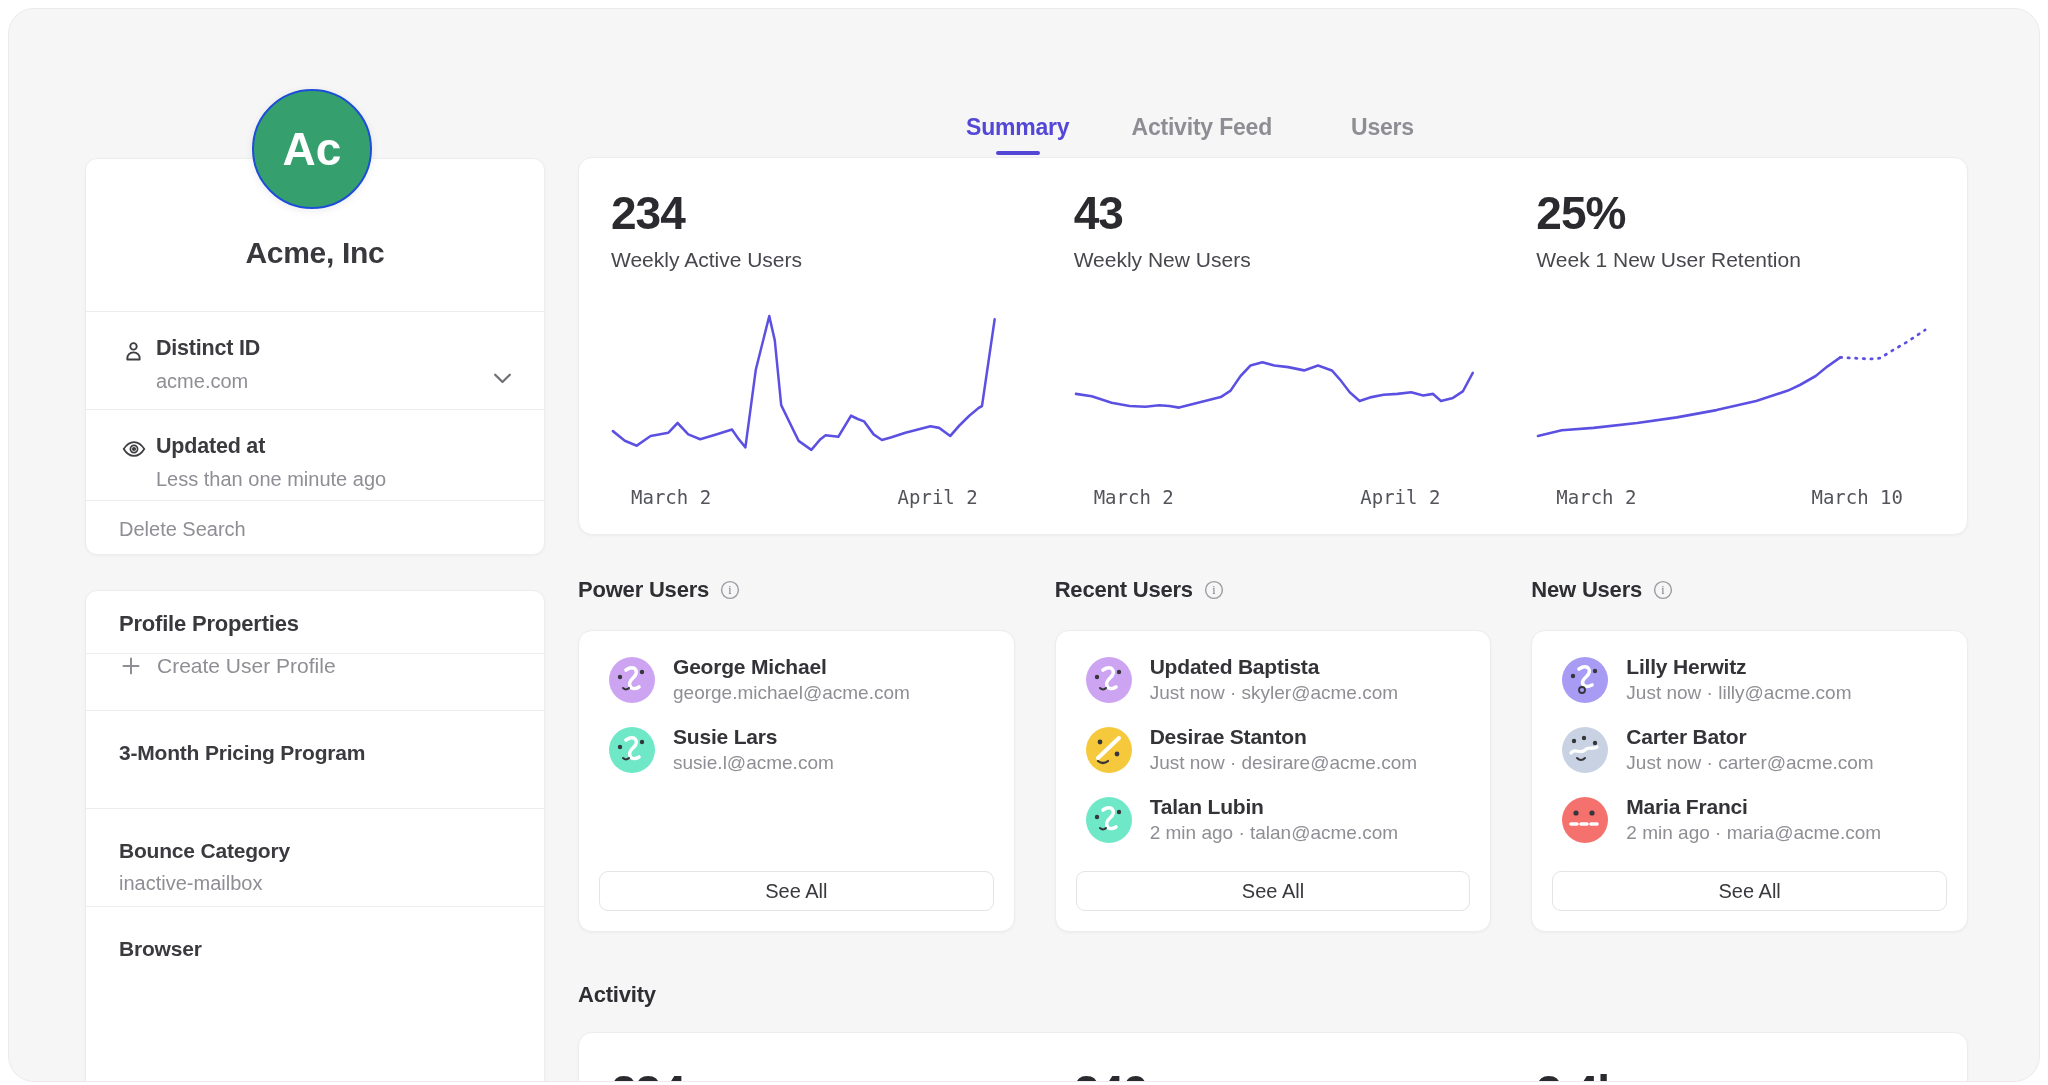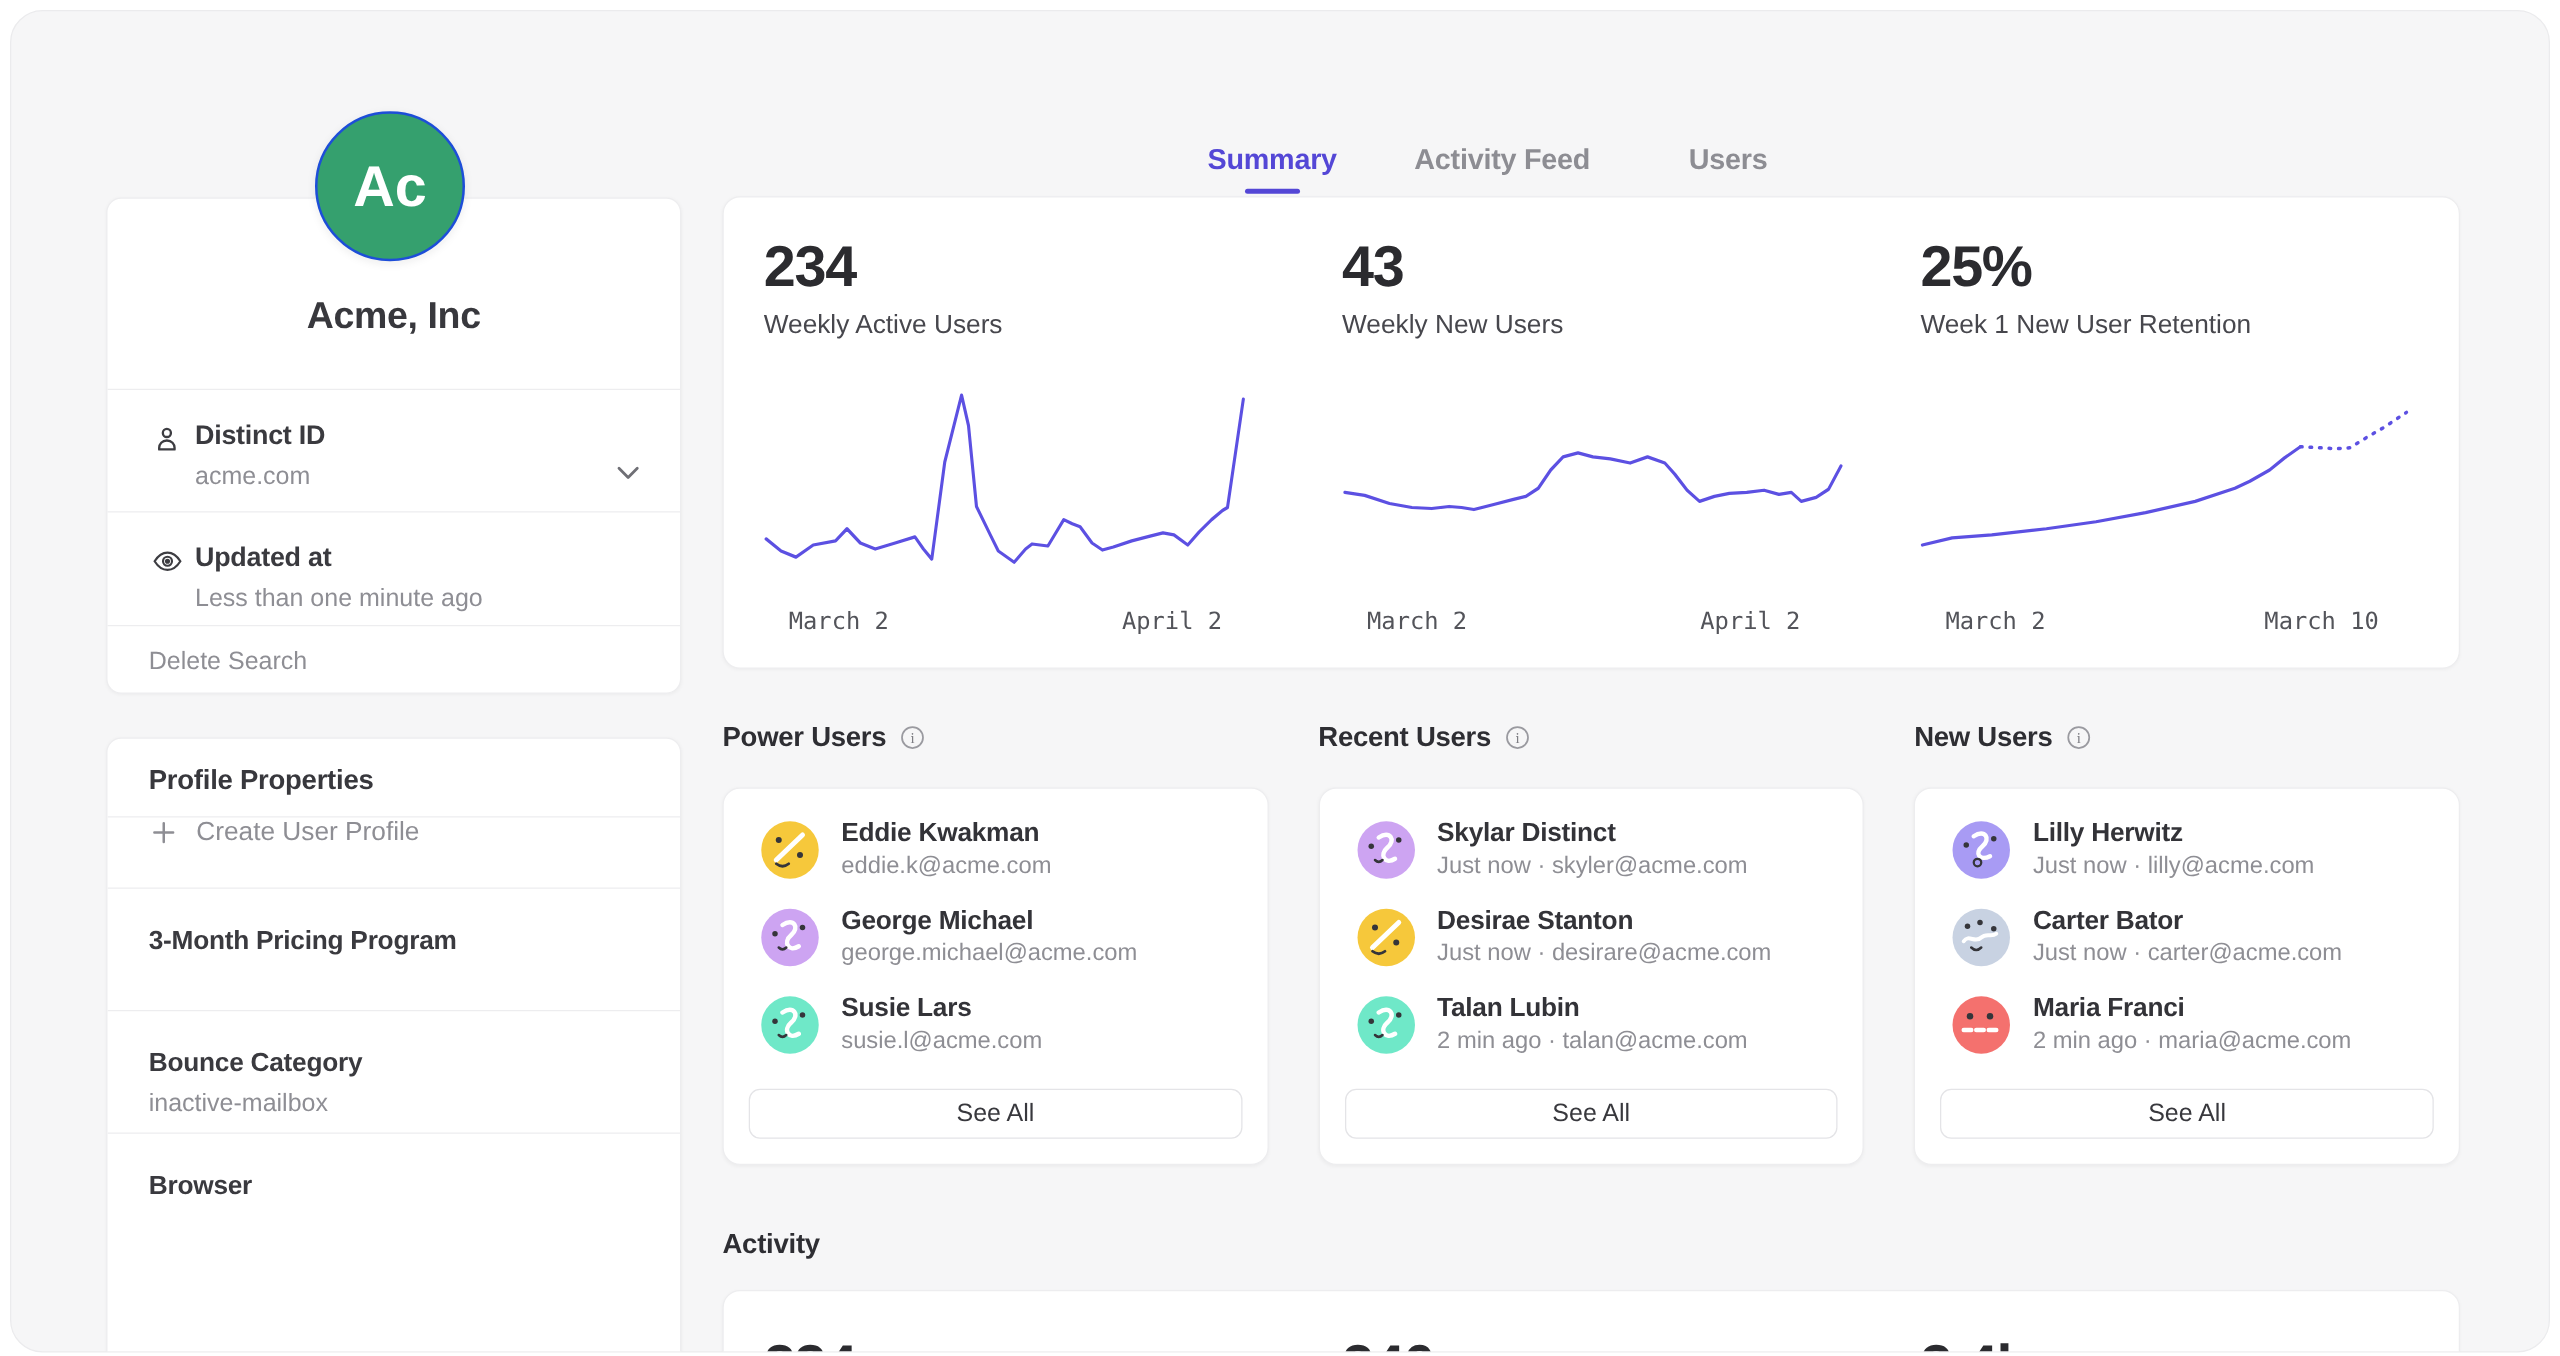--- a/index.html
+++ b/index.html
@@ -216,34 +216,20 @@
         <span class="list-title">Power Users</span>
         <span class="info">
           <svg viewBox="0 0 20 20" width="20" height="20">
                 <circle cx="10" cy="10" r="8.4" fill="none" stroke="#9a9aa0" stroke-width="1.4"></circle>
                 <text x="10" y="14.2" font-size="12" text-anchor="middle" fill="#7d7d83" font-family="Liberation Serif, serif">i</text>
               </svg>
         </span>
       </div>
       <div class="card list-card">
         <div class="user-row">
-          <div class="avatar-sm" style="background-color: rgb(246, 200, 59);">
-                <svg viewBox="0 0 46 46">
-                  <line x1="12" y1="31" x2="33" y2="11" stroke="#fff" stroke-width="4" stroke-linecap="round"></line>
-                  <circle cx="14" cy="15" r="2.4" fill="#35353a"></circle>
-                  <circle cx="31" cy="27" r="2.4" fill="#35353a"></circle>
-                  <path d="M12 34 Q17 38 22 34" stroke="#35353a" stroke-width="2.2" fill="none" stroke-linecap="round"></path>
-                </svg>
-              </div>
-          <div>
-                <div class="u-name">Eddie Kwakman</div>
-               <div class="u-sub">eddie.k@acme.com</div>
-              </div>
-        </div>
-        <div class="user-row">
           <div class="avatar-sm" style="background-color: rgb(205, 164, 242);">
                 <svg viewBox="0 0 46 46">
                   <path d="M17 13 C26 7 31 15 24 21 C17 27 22 35 30 30" stroke="#fff" stroke-width="3.6" fill="none" stroke-linecap="round"></path>
                   <circle cx="11" cy="20" r="2.2" fill="#35353a"></circle>
                   <circle cx="33" cy="15" r="2.2" fill="#35353a"></circle>
                   <path d="M14 31 Q17 34 20 31" stroke="#35353a" stroke-width="2" fill="none" stroke-linecap="round"></path>
                 </svg>
               </div>
           <div>
                 <div class="u-name">George Michael</div>
@@ -282,21 +268,21 @@
         <div class="user-row">
           <div class="avatar-sm" style="background-color: rgb(205, 164, 242);">
                 <svg viewBox="0 0 46 46">
                   <path d="M17 13 C26 7 31 15 24 21 C17 27 22 35 30 30" stroke="#fff" stroke-width="3.6" fill="none" stroke-linecap="round"></path>
                   <circle cx="11" cy="20" r="2.2" fill="#35353a"></circle>
                   <circle cx="33" cy="15" r="2.2" fill="#35353a"></circle>
                   <path d="M14 31 Q17 34 20 31" stroke="#35353a" stroke-width="2" fill="none" stroke-linecap="round"></path>
                 </svg>
               </div>
           <div>
-                <div class="u-name">Skylar Distinct</div>
+                <div class="u-name">Updated Baptista</div>
                <div class="u-sub">Just now · skyler@acme.com</div>
               </div>
         </div>
         <div class="user-row">
           <div class="avatar-sm" style="background-color: rgb(246, 200, 59);">
                 <svg viewBox="0 0 46 46">
                   <line x1="12" y1="31" x2="33" y2="11" stroke="#fff" stroke-width="4" stroke-linecap="round"></line>
                   <circle cx="14" cy="15" r="2.4" fill="#35353a"></circle>
                   <circle cx="31" cy="27" r="2.4" fill="#35353a"></circle>
                   <path d="M12 34 Q17 38 22 34" stroke="#35353a" stroke-width="2.2" fill="none" stroke-linecap="round"></path>

